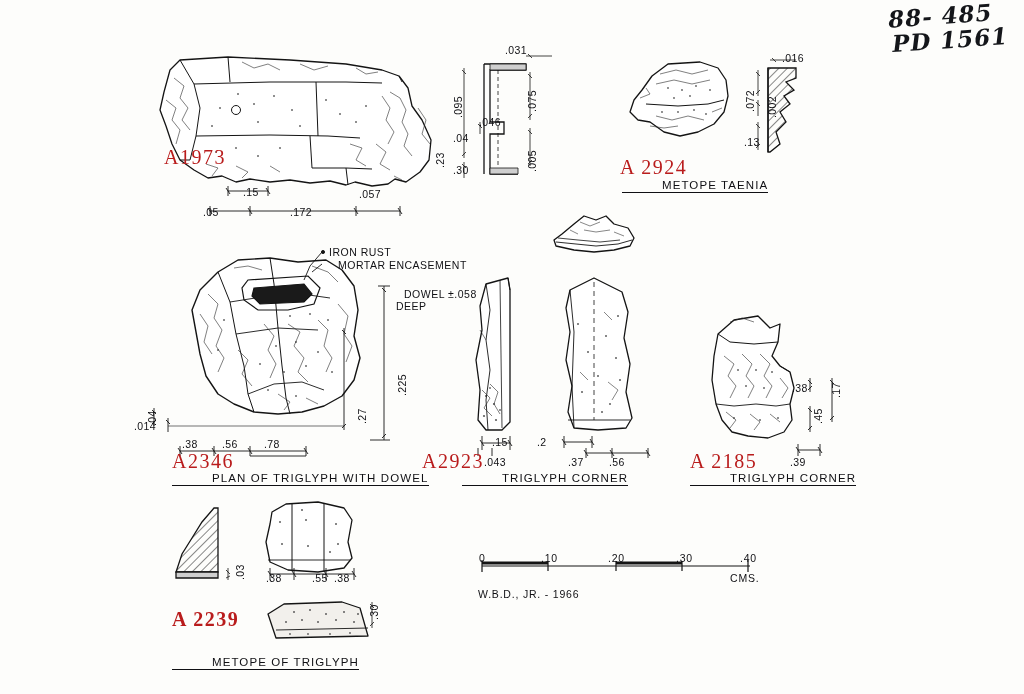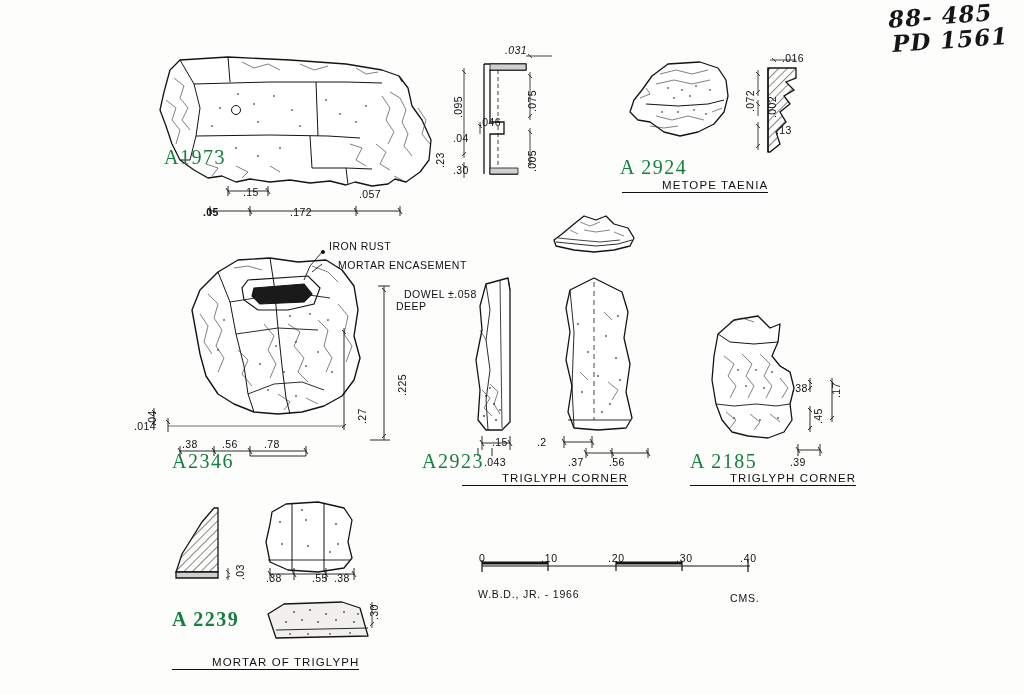--- a/index.html
+++ b/index.html
@@ -30,21 +30,21 @@
     white-space: nowrap;
   }
   #hw1 { left: 888px; top: 2px; font-size: 23px; }
   #hw2 { left: 892px; top: 26px; font-size: 23px; }
 
   
   .label-id {
     font-family: "Liberation Serif", serif;
     font-size: 20px;
     letter-spacing: 1.5px;
-    color: #15803d;
+    color: #b91c1c;
     white-space: nowrap;
   }
   .label-cap {
     font-family: "Liberation Sans", sans-serif;
     font-size: 11.5px;
     letter-spacing: 1.1px;
     color: #101014;
     white-space: nowrap;
     padding-left: 40px;
   }
@@ -151,21 +151,21 @@
       <g class="ink" stroke-width="0.9">
         <path d="M40 4 L40 14 M80 4 L80 14 M40 9 L80 9"></path>
         <path d="M38 6 L42 12 M78 6 L82 12"></path>
         <path d="M22 24 L22 34 M62 24 L62 34 M168 24 L168 34 M212 24 L212 34"></path>
         <path d="M22 29 L62 29 M62 29 L168 29 M168 29 L212 29"></path>
         <path d="M20 26 L24 32 M60 26 L64 32 M166 26 L170 32 M210 26 L214 32"></path>
       </g>
     </svg>
   </div>
   <div class="abs dim" style="left:243px; top:186px;">.15</div>
-  <div class="abs dim" style="left:203px; top:206px;font-weight:bold;">.05</div>
+  <div class="abs dim" style="left:203px; top:206px;">.05</div>
   <div class="abs dim" style="left:290px; top:206px;">.172</div>
   <div class="abs dim" style="left:359px; top:188px;">.057</div>
   <div class="abs label-id" style="left:164px; top:146px;">A1973</div>
 
   <div class="abs" style="left:460px; top:50px;">
     <svg width="110" height="135" viewBox="0 0 110 135">
       <g class="ink" stroke-width="1.3">
         <path d="M24 14 L66 14 L66 20 L30 20 L30 72 L44 72 L44 84 L30 84 L30 124 L58 124" fill="none"></path>
         <path d="M24 14 L24 124"></path>
       </g>
@@ -180,21 +180,21 @@
       <g class="ink" stroke-width="0.8">
         <path d="M4 18 L4 108 M2 20 L6 24 M2 106 L6 102"></path>
         <path d="M4 112 L4 128 M2 114 L6 118"></path>
         <path d="M70 22 L70 70 M68 24 L72 28 M68 68 L72 64"></path>
         <path d="M70 78 L70 116 M68 80 L72 84 M68 114 L72 110"></path>
         <path d="M20 72 L20 84 M18 74 L22 78"></path>
         <path d="M66 6 L92 6 M68 4 L72 8"></path>
       </g>
     </svg>
   </div>
-  <div class="abs dim" style="left:505px; top:44px;font-style:italic;">.031</div>
+  <div class="abs dim" style="left:505px; top:44px;">.031</div>
   <div class="abs dim vert" style="left:452px; top:118px;">.095</div>
   <div class="abs dim vert" style="left:526px; top:112px;">.075</div>
   <div class="abs dim" style="left:479px; top:116px;">.046</div>
   <div class="abs dim" style="left:453px; top:132px;">.04</div>
   <div class="abs dim vert" style="left:526px; top:172px;">.005</div>
   <div class="abs dim vert" style="left:434px; top:168px;">.23</div>
   <div class="abs dim" style="left:453px; top:164px;">.30</div>
 
   <div class="abs" style="left:616px; top:54px;">
     <svg width="130" height="105" viewBox="0 0 130 105">
@@ -242,21 +242,21 @@
         <path d="M6 18 L6 44 M4 20 L8 24 M4 42 L8 38"></path>
         <path d="M6 48 L6 64 M4 50 L8 54"></path>
         <path d="M6 70 L6 98 M4 72 L8 76 M4 96 L8 92"></path>
         <path d="M18 8 L44 8 M20 6 L24 10"></path>
       </g>
     </svg>
   </div>
   <div class="abs dim" style="left:782px; top:52px;">.016</div>
   <div class="abs dim vert" style="left:744px; top:112px;">.072</div>
   <div class="abs dim vert" style="left:766px; top:118px;">.002</div>
-  <div class="abs dim" style="left:744px; top:124px;margin-left:32px;">.13</div>
+  <div class="abs dim" style="left:744px; top:136px;">.13</div>
   <div class="abs label-id" style="left:620px; top:156px;">A 2924</div>
   <div class="abs label-cap underline" style="left:622px; top:179px;">METOPE TAENIA</div>
 
   <div class="abs" style="left:548px; top:212px;">
     <svg width="100" height="48" viewBox="0 0 100 48">
       <g class="ink" stroke-width="1.3" stroke-linejoin="round">
         <path d="M26 12 L36 4 L48 8 L58 4 L66 12 L80 16 L86 26 L82 34 L66 38
                  L46 40 L26 38 L8 34 L6 28 L14 22 Z" fill="#ffffff"></path>
         <path d="M8 30 L28 32 L48 34 L70 32 L84 28" stroke-width="0.9"></path>
         <path d="M10 26 L30 28 L52 30 L72 28" stroke-width="0.8"></path>
@@ -321,21 +321,21 @@
 
   <div class="abs" style="left:276px; top:244px;">
     <svg width="130" height="40" viewBox="0 0 130 40">
       <g class="ink" stroke-width="0.9">
         <path d="M46 8 L34 22 L28 36"></path>
         <path d="M46 20 L36 28"></path>
         <circle cx="47" cy="8" r="1.6" fill="#141414"></circle>
       </g>
     </svg>
   </div>
-  <div class="abs note" style="left:329px; top:240px;">IRON RUST</div>
+  <div class="abs note" style="left:329px; top:246px;">IRON RUST</div>
   <div class="abs note" style="left:338px; top:259px;">MORTAR ENCASEMENT</div>
   <div class="abs note" style="left:396px; top:288px;padding-left:8px;">DOWEL ±.058</div>
   <div class="abs note" style="left:396px; top:300px;">DEEP</div>
 
   <div class="abs" style="left:138px; top:270px;">
     <svg width="260" height="190" viewBox="0 0 260 190">
       <g class="ink" stroke-width="0.9">
 
         <path d="M246 16 L246 170 M244 18 L248 22 M244 168 L248 164"></path>
         <path d="M240 16 L252 16 M232 170 L252 170"></path>
@@ -354,20 +354,21 @@
     </svg>
   </div>
   <div class="abs dim vert" style="left:396px; top:396px;">.225</div>
   <div class="abs dim vert" style="left:356px; top:424px;">.27</div>
   <div class="abs dim" style="left:182px; top:438px;">.38</div>
   <div class="abs dim" style="left:222px; top:438px;">.56</div>
   <div class="abs dim" style="left:264px; top:438px;">.78</div>
   <div class="abs dim vert" style="left:146px; top:426px;">.04</div>
   <div class="abs dim" style="left:134px; top:420px;">.014</div>
   <div class="abs label-id" style="left:172px; top:450px;">A2346</div>
+  <div class="abs label-cap underline" style="left:172px; top:472px;">PLAN OF TRIGLYPH WITH DOWEL</div>
 
   <div class="abs" style="left:456px; top:270px;">
     <svg width="80" height="170" viewBox="0 0 80 170">
       <g class="ink" stroke-width="1.3" stroke-linejoin="round">
         <path d="M30 14 L52 8 L54 20 L54 152 L46 160 L30 160 L22 150 L24 120
                  L20 90 L26 60 L24 36 Z" fill="#ffffff"></path>
         <path d="M30 14 L34 40 L30 70 L34 100 L30 130 L32 160" stroke-width="0.9"></path>
         <path d="M52 8 L54 20" stroke-width="0.9"></path>
         <path d="M44 10 L46 158" stroke-width="0.8"></path>
       </g>
@@ -569,33 +570,33 @@
         <circle cx="92" cy="39" r="0.9"></circle>
           <circle cx="32" cy="40" r="0.9"></circle>
       </g>
       <g class="ink" stroke-width="0.8">
         <path d="M114 8 L114 34 M112 10 L116 14 M112 32 L116 28"></path>
       </g>
     </svg>
   </div>
   <div class="abs dim vert" style="left:368px; top:620px;">.30</div>
   <div class="abs label-id" style="left:172px; top:608px;font-weight:bold;">A 2239</div>
-  <div class="abs label-cap underline" style="left:172px; top:656px;">MORTAR OF TRIGLYPH</div>
+  <div class="abs label-cap underline" style="left:172px; top:656px;">METOPE OF TRIGLYPH</div>
 
   <div class="abs" style="left:476px; top:550px;">
     <svg width="290" height="24" viewBox="0 0 290 24">
       <g class="ink" stroke-width="1.2">
         <path d="M6 16 L274 16"></path>
         <path d="M6 10 L6 22 M72 11 L72 21 M140 11 L140 21 M206 11 L206 21 M272 10 L272 22"></path>
         <path d="M6 13 L72 13" stroke-width="3"></path>
         <path d="M140 13 L206 13" stroke-width="3"></path>
       </g>
     </svg>
   </div>
   <div class="abs scale-txt" style="left:479px; top:552px;">0</div>
   <div class="abs scale-txt" style="left:541px; top:552px;">.10</div>
   <div class="abs scale-txt" style="left:608px; top:552px;">.20</div>
   <div class="abs scale-txt" style="left:676px; top:552px;">.30</div>
   <div class="abs scale-txt" style="left:740px; top:552px;">.40</div>
   <div class="abs scale-txt" style="left:478px; top:588px;">W.B.D., JR. - 1966</div>
-  <div class="abs scale-txt" style="left:730px; top:592px;text-align:right;">CMS.</div>
+  <div class="abs scale-txt" style="left:730px; top:572px;text-align:right;">CMS.</div>
 
 </div>
 
 </body></html>

